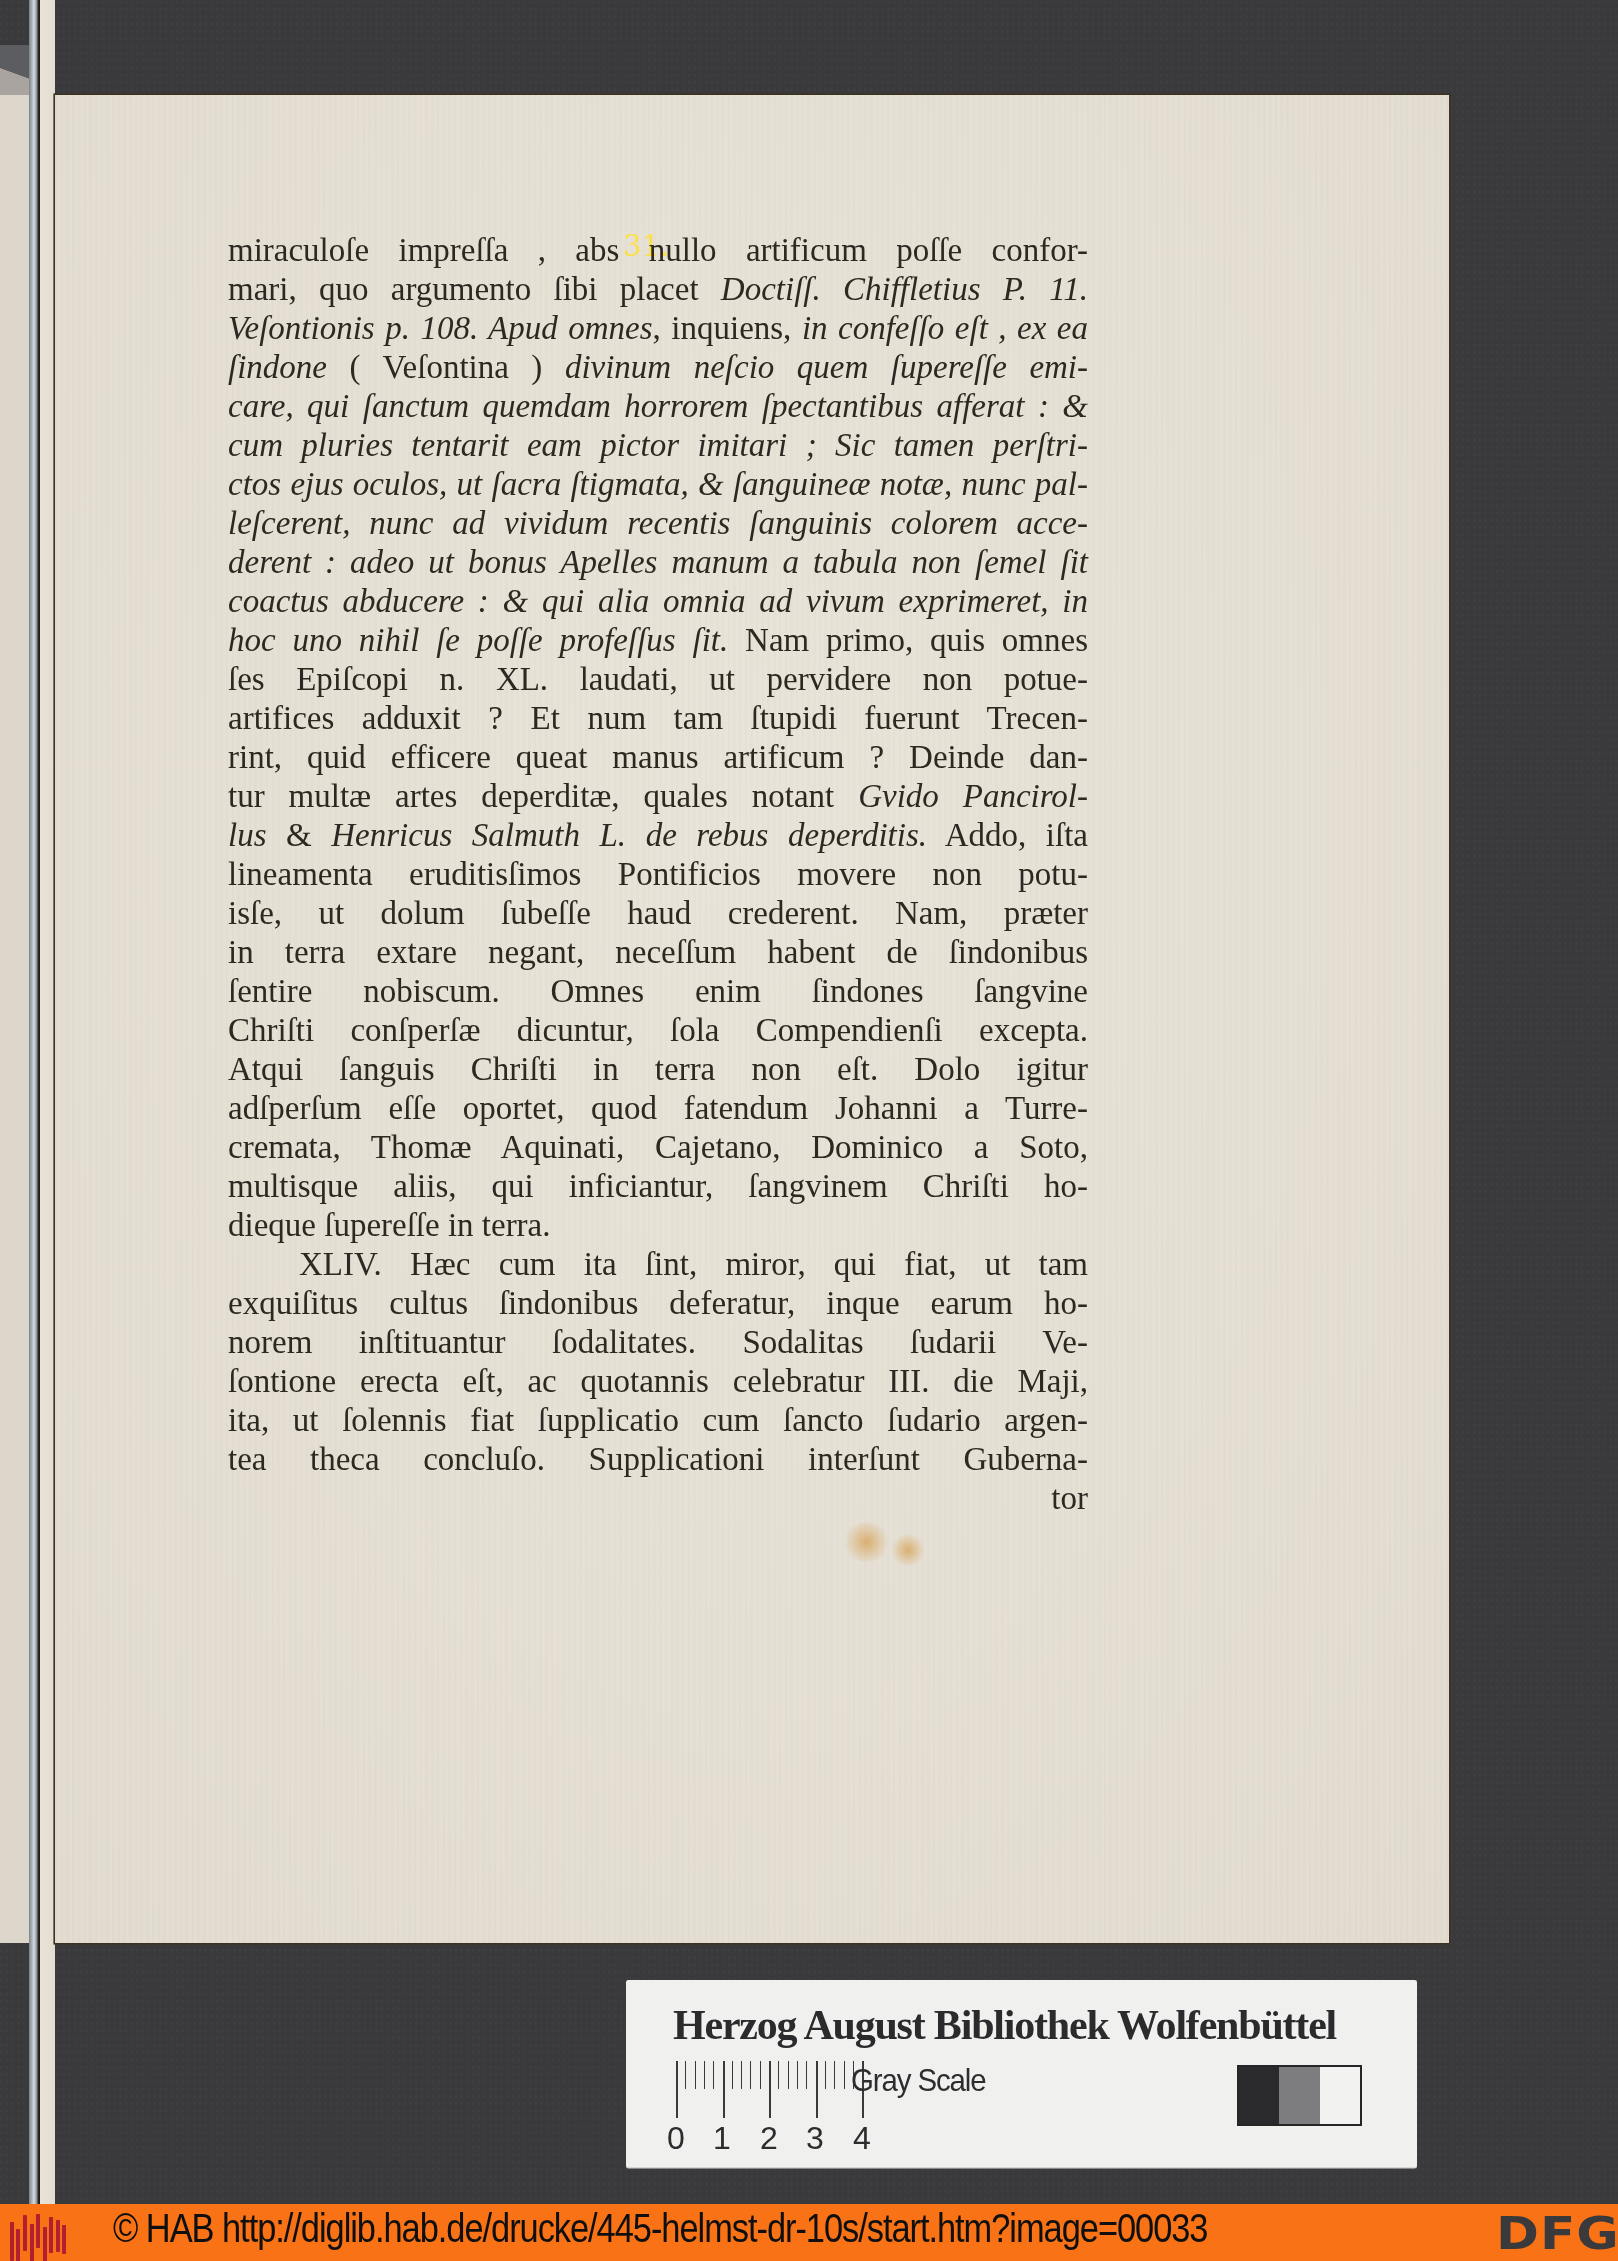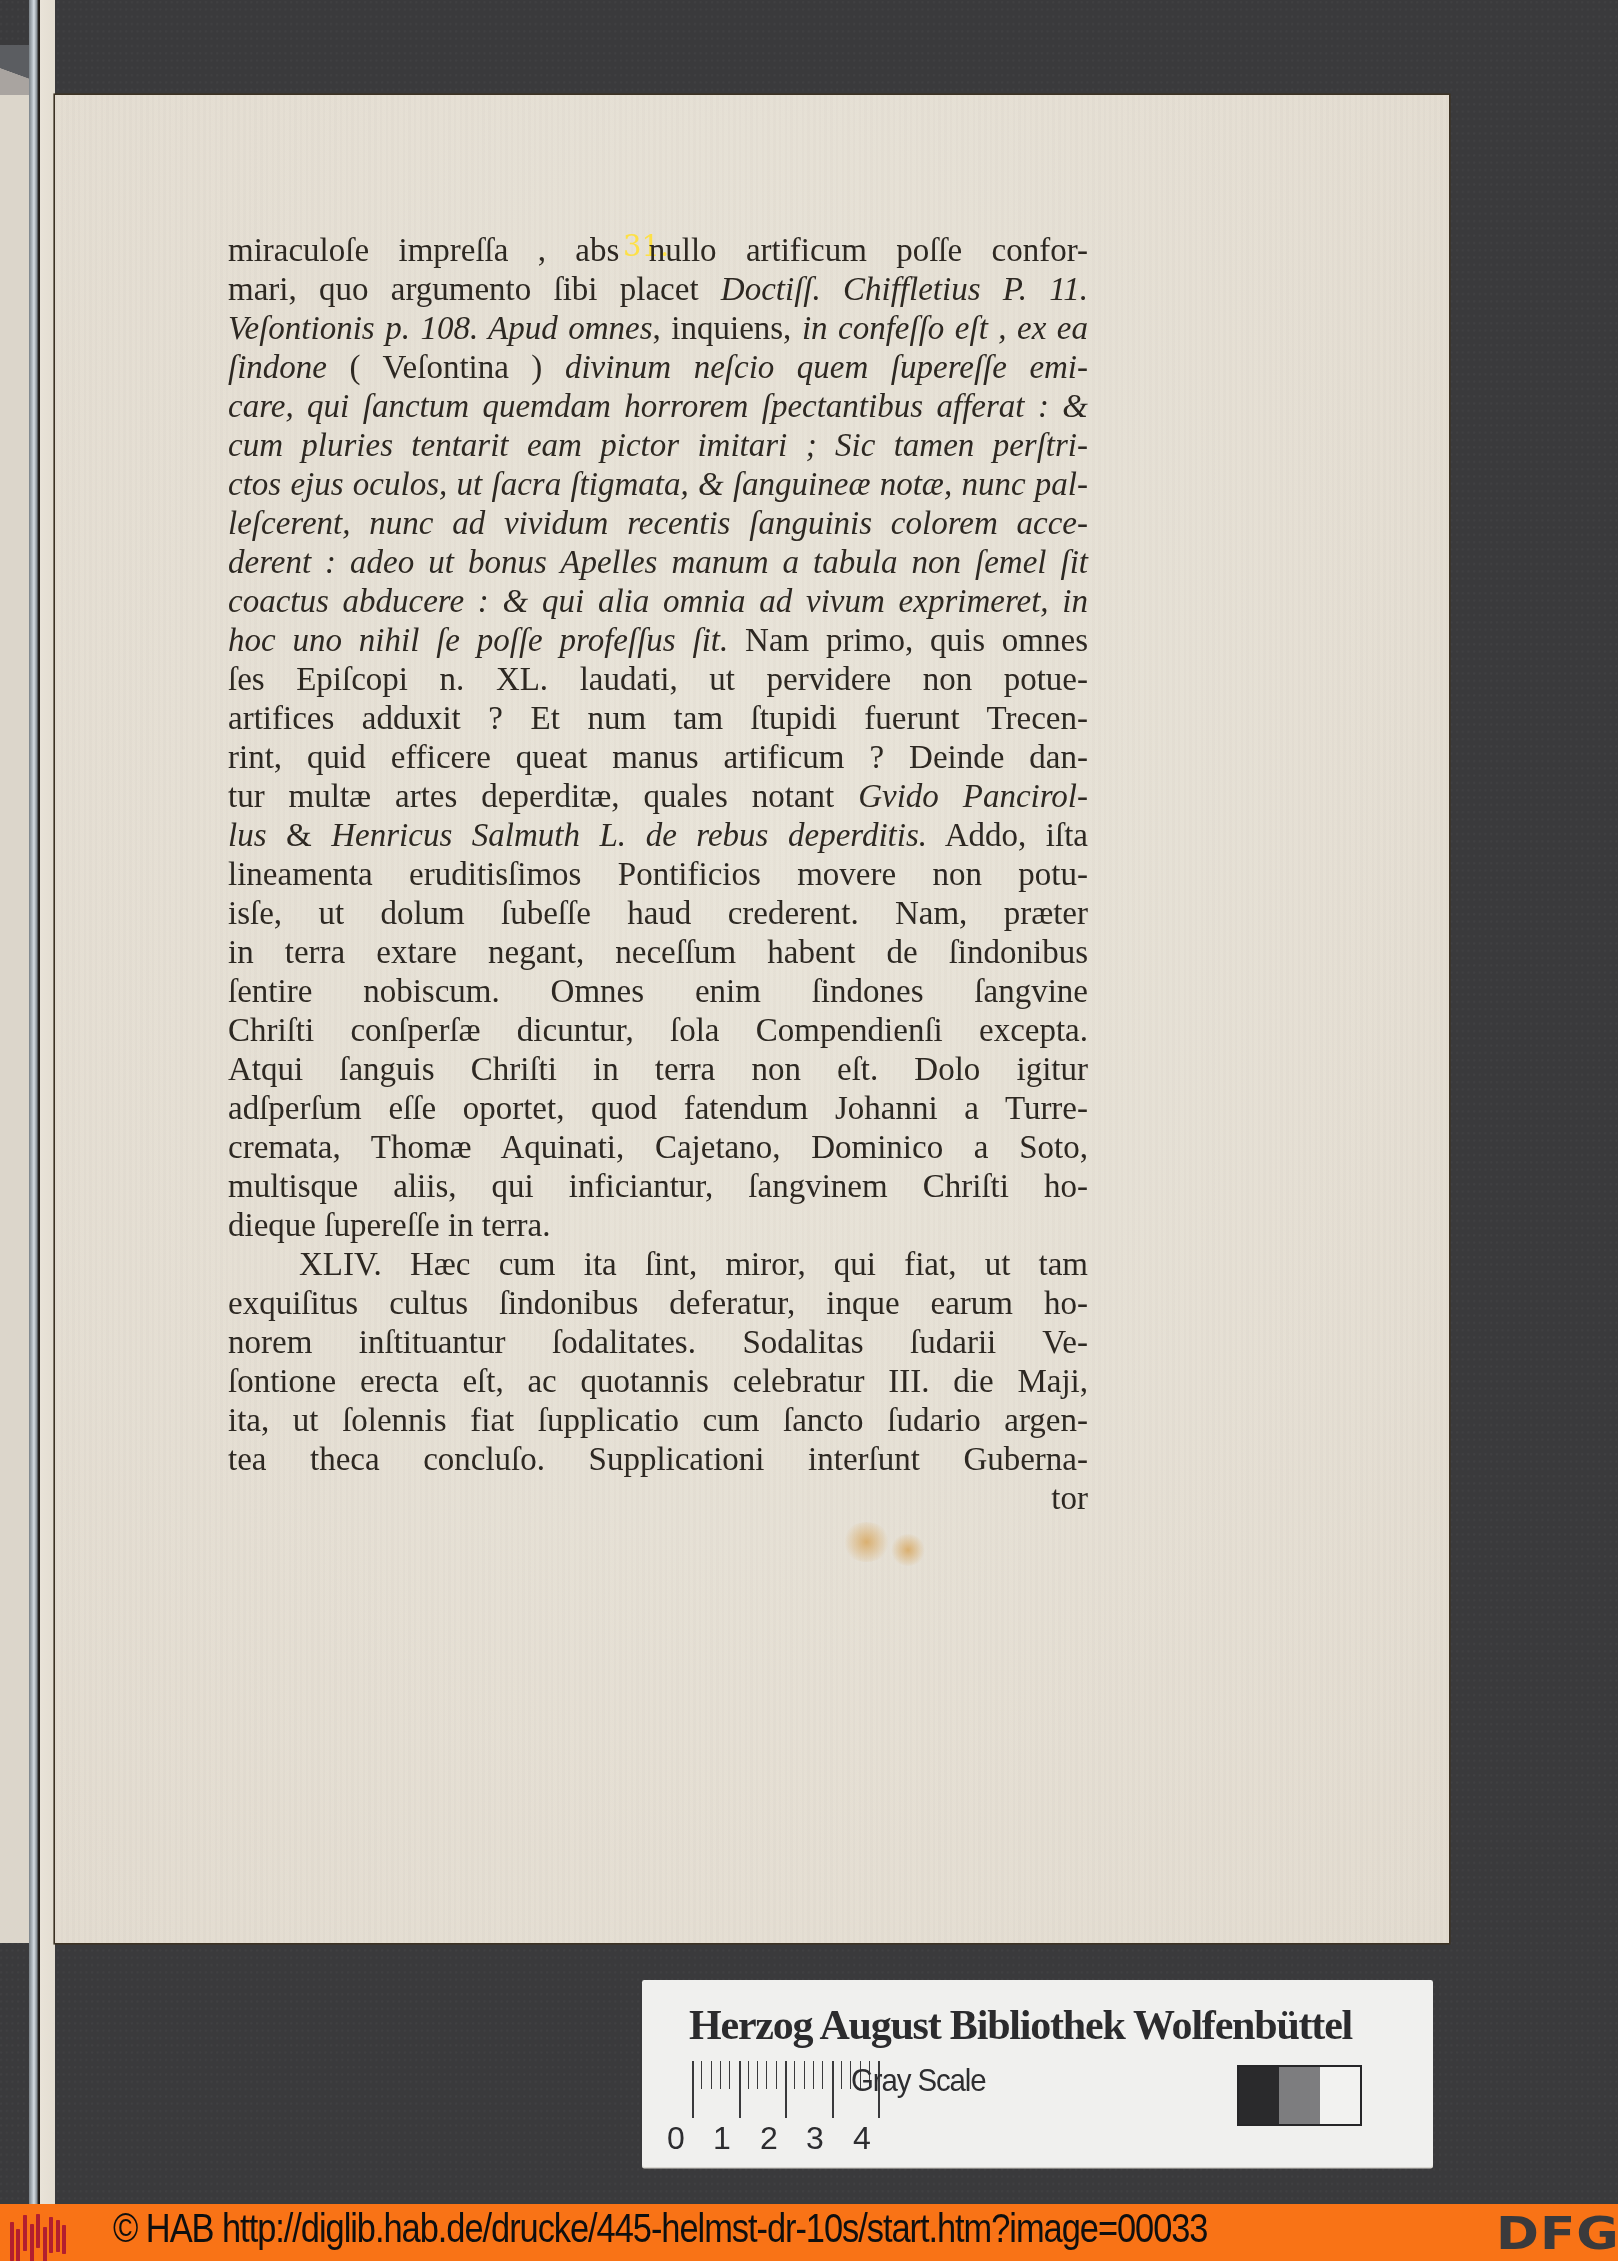--- a/index.html
+++ b/index.html
@@ -61,21 +61,21 @@
   .line.last { text-align-last:left; }
   .line.indent { padding-left:71px; }
   .line.catchword { text-align:right; text-align-last:right; }
   .it { font-style:italic; }
   .stain {
     position:absolute; border-radius:50%;
     background:radial-gradient(circle, rgba(214,160,80,0.75) 0%, rgba(214,160,80,0.0) 70%);
   }
   
   .color-card {
-    position:absolute; left:642px; top:1980px; width:791px; height:187px;
+    position:absolute; left:626px; top:1980px; width:791px; height:187px;
     background:#f0f0ee; border-radius:2.4px;
     box-shadow: 0 1.6px 0 #d8d6d0;
   }
   .card-title {
     position:absolute; left:47px; top:21px; width:712px;
     font-family:"Liberation Serif", serif; font-weight:bold;
     font-size:42px; color:#2b2b2d; letter-spacing:-1.2px; white-space:nowrap;
   }
   .ruler { position:absolute; left:50px; top:81px; width:202px; height:58px; }
   .tick { position:absolute; top:0; width:1.6px; background:#3a3a3c; }

